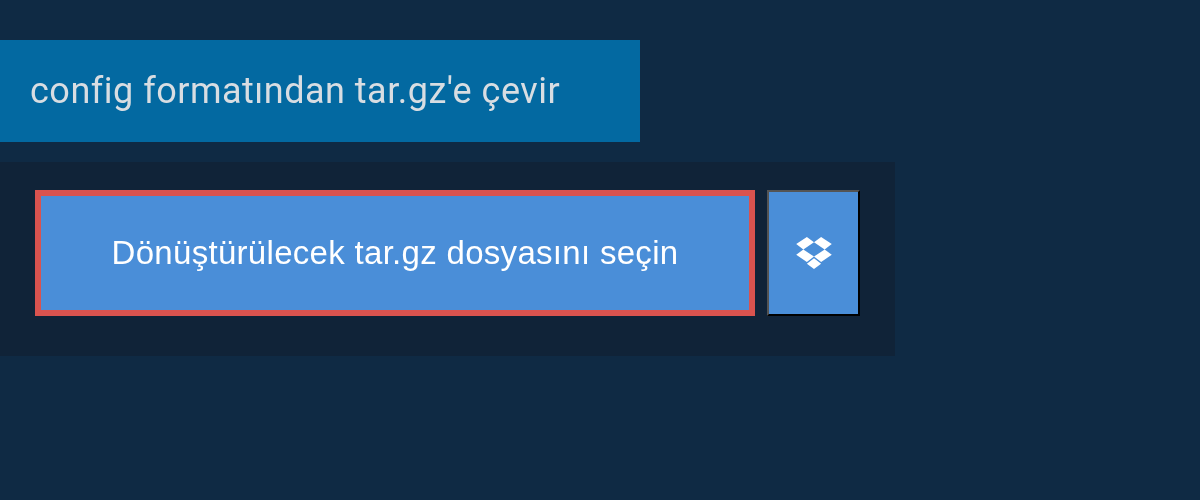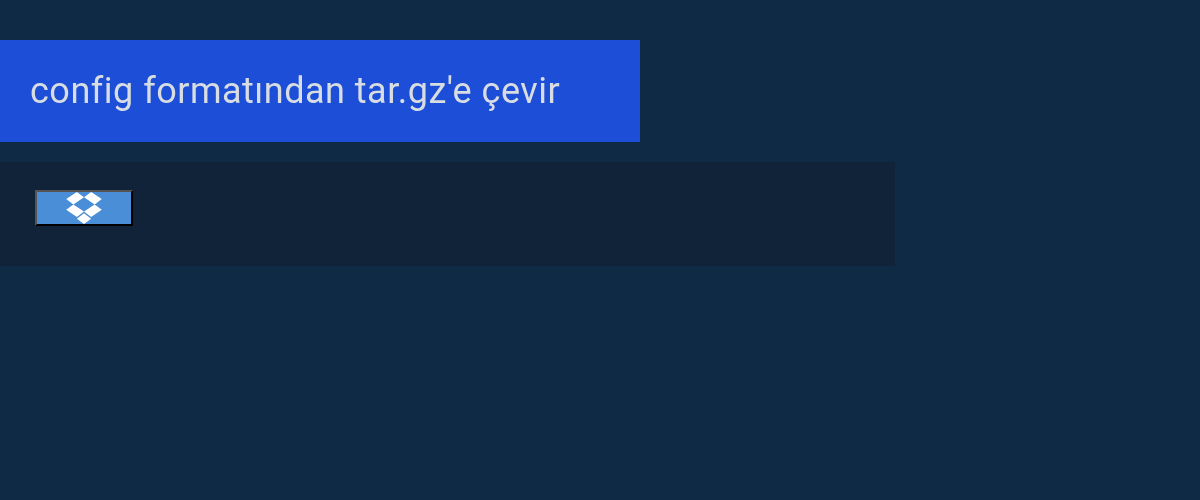--- a/index.html
+++ b/index.html
@@ -8,21 +8,21 @@
       box-sizing: border-box;
     }
     body {
       width: 1200px;
       height: 500px;
       background-color: #0f2a44;
       font-family: -apple-system, BlinkMacSystemFont, 'Segoe UI', Roboto, Helvetica, Arial, sans-serif;
       overflow: hidden;
     }
     .header-bar {
-      background-color: #1d4ed8;
+      background-color: #0369a1;
       padding: 30px 30px 30px 30px;
       width: 640px;
       margin-top: 40px;
     }
     .header-title {
       color: #d8dde2;
       font-size: 36px;
       font-weight: 400;
       letter-spacing: 0.5px;
     }
@@ -65,19 +65,20 @@
   </style>
 </head>
 <body>
 
 <div class="header-bar">
   <div class="header-title">config formatından tar.gz'e çevir</div>
 </div>
 
 <div class="content-panel">
   <div class="button-row">
+    <button class="select-file-button">Dönüştürülecek tar.gz dosyasını seçin</button>
     <button class="dropbox-button">
       <svg class="dropbox-icon" viewBox="0 0 40 36">
         <path d="M12 0 L0 8 L8 14 L20 6 Z M20 6 L32 14 L40 8 L28 0 Z M0 20 L12 28 L20 22 L8 14 Z M20 22 L28 28 L40 20 L32 14 Z M12 30 L20 36 L28 30 L20 24 Z"></path>
       </svg>
     </button>
   </div>
 </div>
 
 </body></html>

